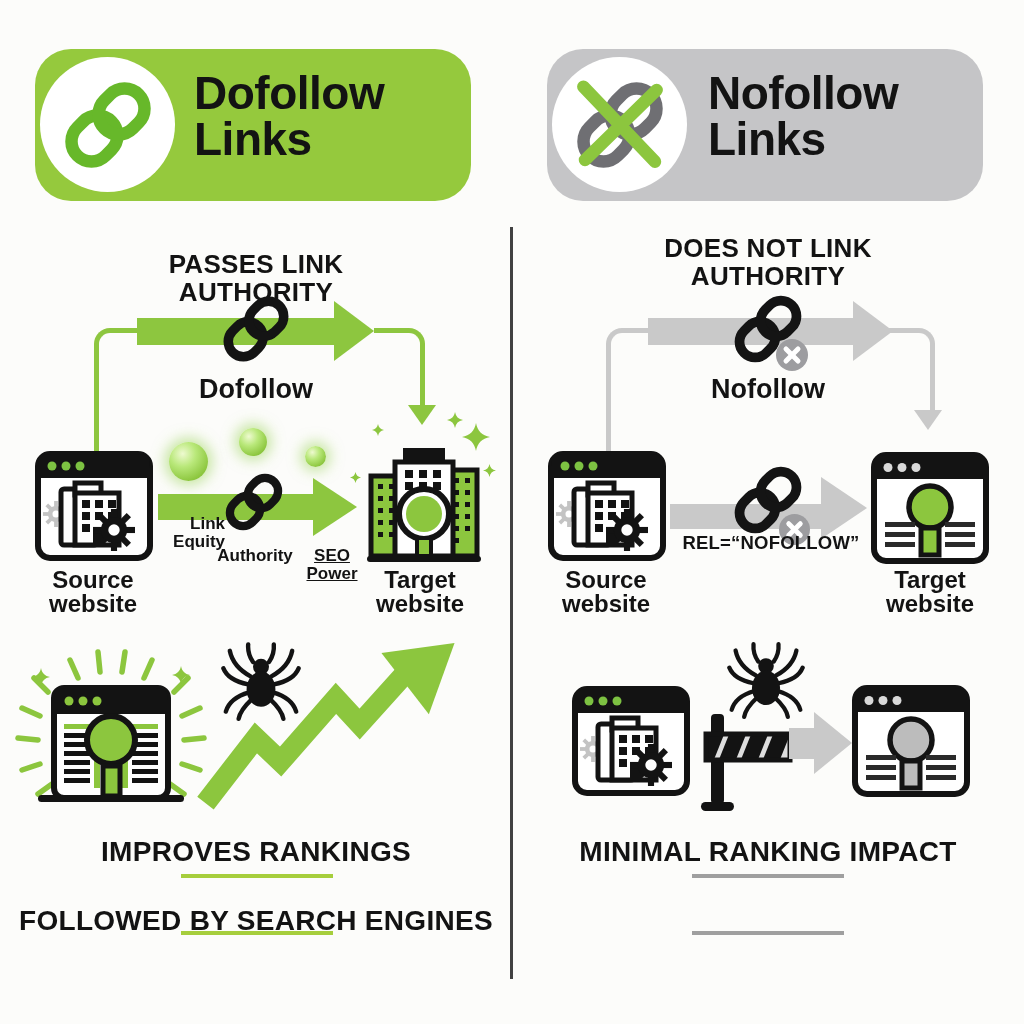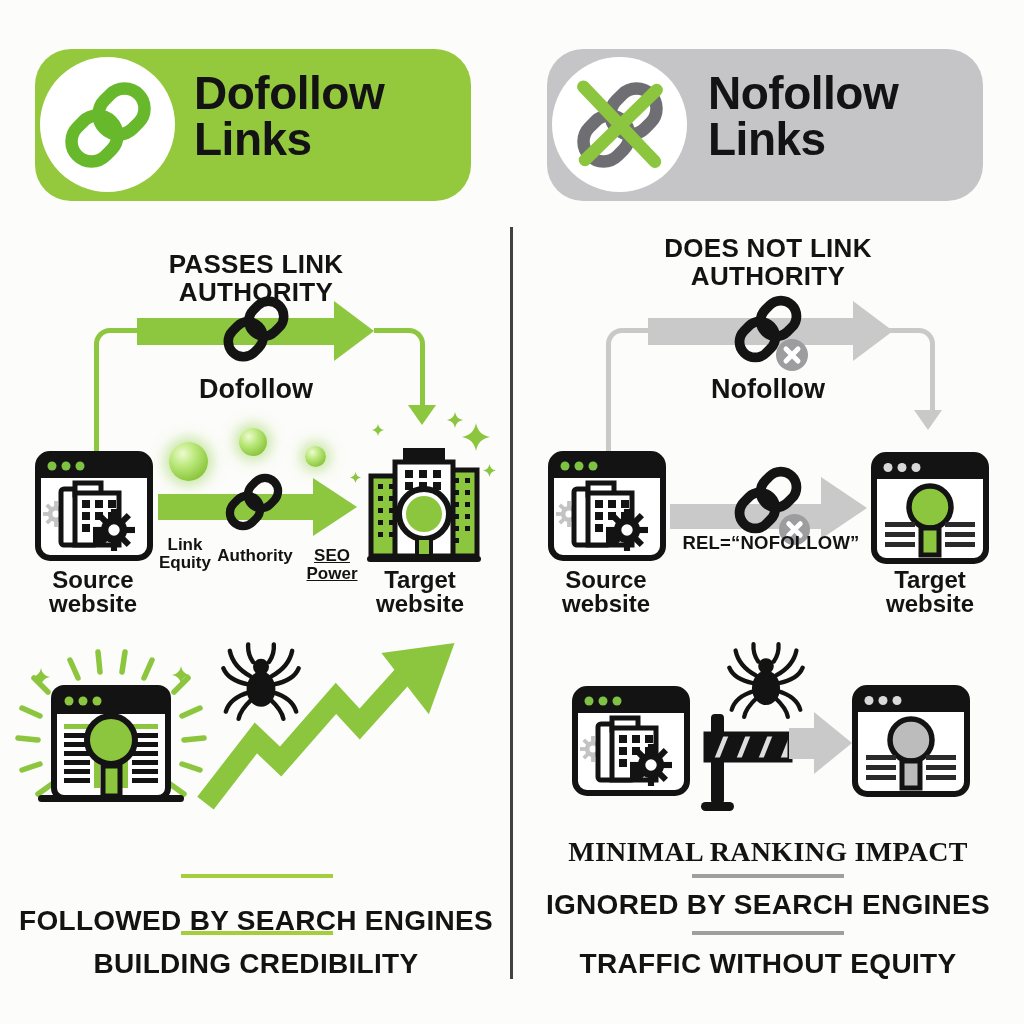--- a/index.html
+++ b/index.html
@@ -238,21 +238,21 @@
   <div class="orb" style="left:169px;top:442px;width:39px;height:39px;"></div>
   <div class="orb" style="left:239px;top:428px;width:28px;height:28px;"></div>
   <div class="orb" style="left:305px;top:446px;width:21px;height:21px;"></div>
 
   <div class="band" style="left:158px;top:494px;width:156px;height:26px;background:#8dc63f;"></div>
   <div class="tri" style="left:313px;top:478px;border-left:44px solid #8dc63f;border-top:29px solid transparent;border-bottom:29px solid transparent;"></div>
   <svg class="abs icon" style="left:221px;top:469px;color:#141414" width="66" height="66">
       <use href="#sym-chain"></use>
     </svg>
 
-  <div class="abs t-equity pre ctr" style="left:145px;top:536px;width:80px;">Link
+  <div class="abs t-equity pre ctr" style="left:145px;top:515px;width:80px;text-align:right;">Link
 Equity</div>
   <div class="abs t-equity ctr" style="left:207px;top:547px;width:96px;">Authority</div>
   <div class="abs t-equity pre ctr" style="left:295px;top:547px;width:74px;text-decoration:underline;">SEO
 Power</div>
 
   <svg class="abs icon" style="left:365px;top:436px;" width="118" height="128">
       <use href="#sym-target-cluster"></use>
     </svg>
   <svg class="abs icon" style="left:447px;top:412px;color:#8cc63e" width="16" height="16">
       <use href="#sym-star"></use>
@@ -366,24 +366,22 @@
     </svg>
   <svg class="abs icon" style="left:700px;top:712px;" width="94" height="100">
       <use href="#sym-barrier"></use>
     </svg>
   <div class="band" style="left:789px;top:728px;width:25px;height:31px;background:#c9c9c9;"></div>
   <div class="tri" style="left:814px;top:712px;border-left:38px solid #c9c9c9;border-top:31px solid transparent;border-bottom:31px solid transparent;"></div>
   <svg class="abs icon" style="left:852px;top:685px;color:#bcbcbc" width="118" height="112">
       <use href="#sym-browser-page"></use>
     </svg>
 
+  <div class="abs t-bottom ctr" style="left:0;top:836px;width:512px;">IMPROVES RANKINGS</div>
   <div class="hr-green" style="left:181px;top:874px;width:152px;"></div>
   <div class="abs t-bottom ctr" style="left:0;top:889px;width:512px;margin-top:16px;">FOLLOWED BY SEARCH ENGINES</div>
   <div class="hr-green" style="left:181px;top:931px;width:152px;"></div>
-  <div class="abs t-bottom ctr" style="left:0;top:948px;width:512px;">BUILDING CREDIBILITY</div>
-
-  <div class="abs t-bottom ctr" style="left:512px;top:836px;width:512px;font-family:Liberation Serif, serif;">MINIMAL RANKING IMPACT</div>
+
+  <div class="abs t-bottom ctr" style="left:512px;top:836px;width:512px;">MINIMAL RANKING IMPACT</div>
   <div class="hr-gray" style="left:692px;top:874px;width:152px;"></div>
-  <div class="abs t-bottom ctr" style="left:512px;top:889px;width:512px;">IGNORED BY SEARCH ENGINES</div>
   <div class="hr-gray" style="left:692px;top:931px;width:152px;"></div>
-  <div class="abs t-bottom ctr" style="left:512px;top:948px;width:512px;">TRAFFIC WITHOUT EQUITY</div>
 
 </div>
 
 </body></html>

